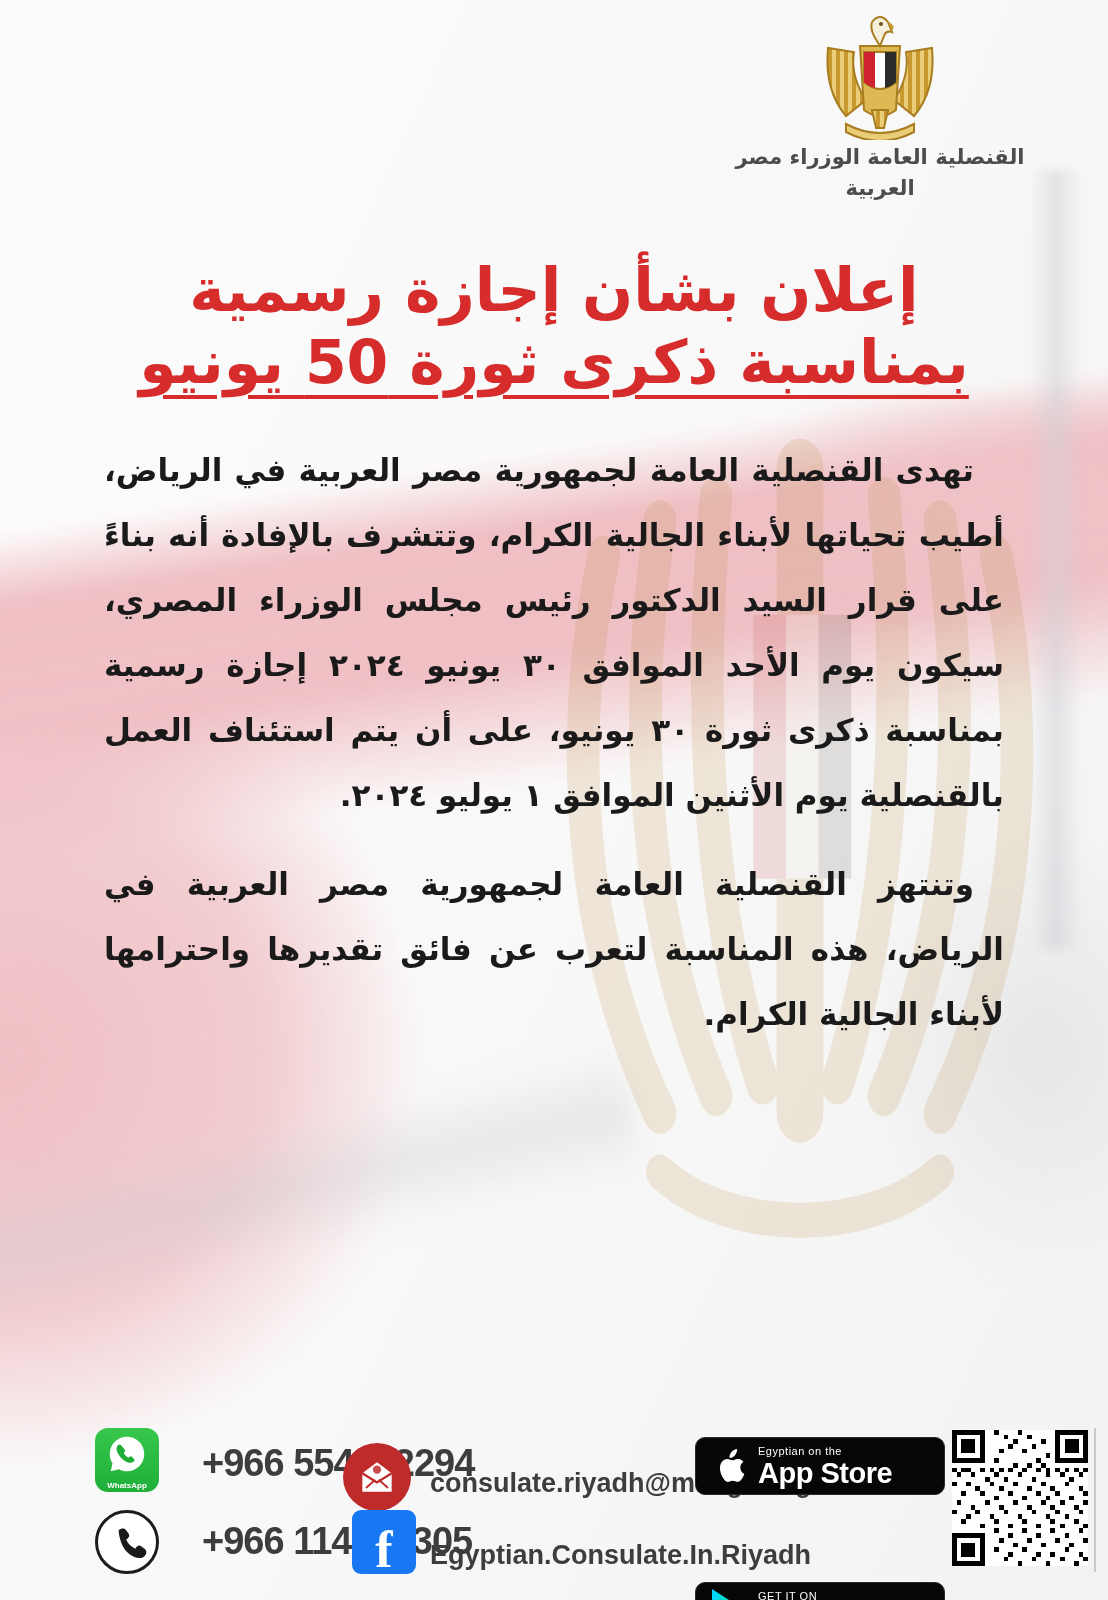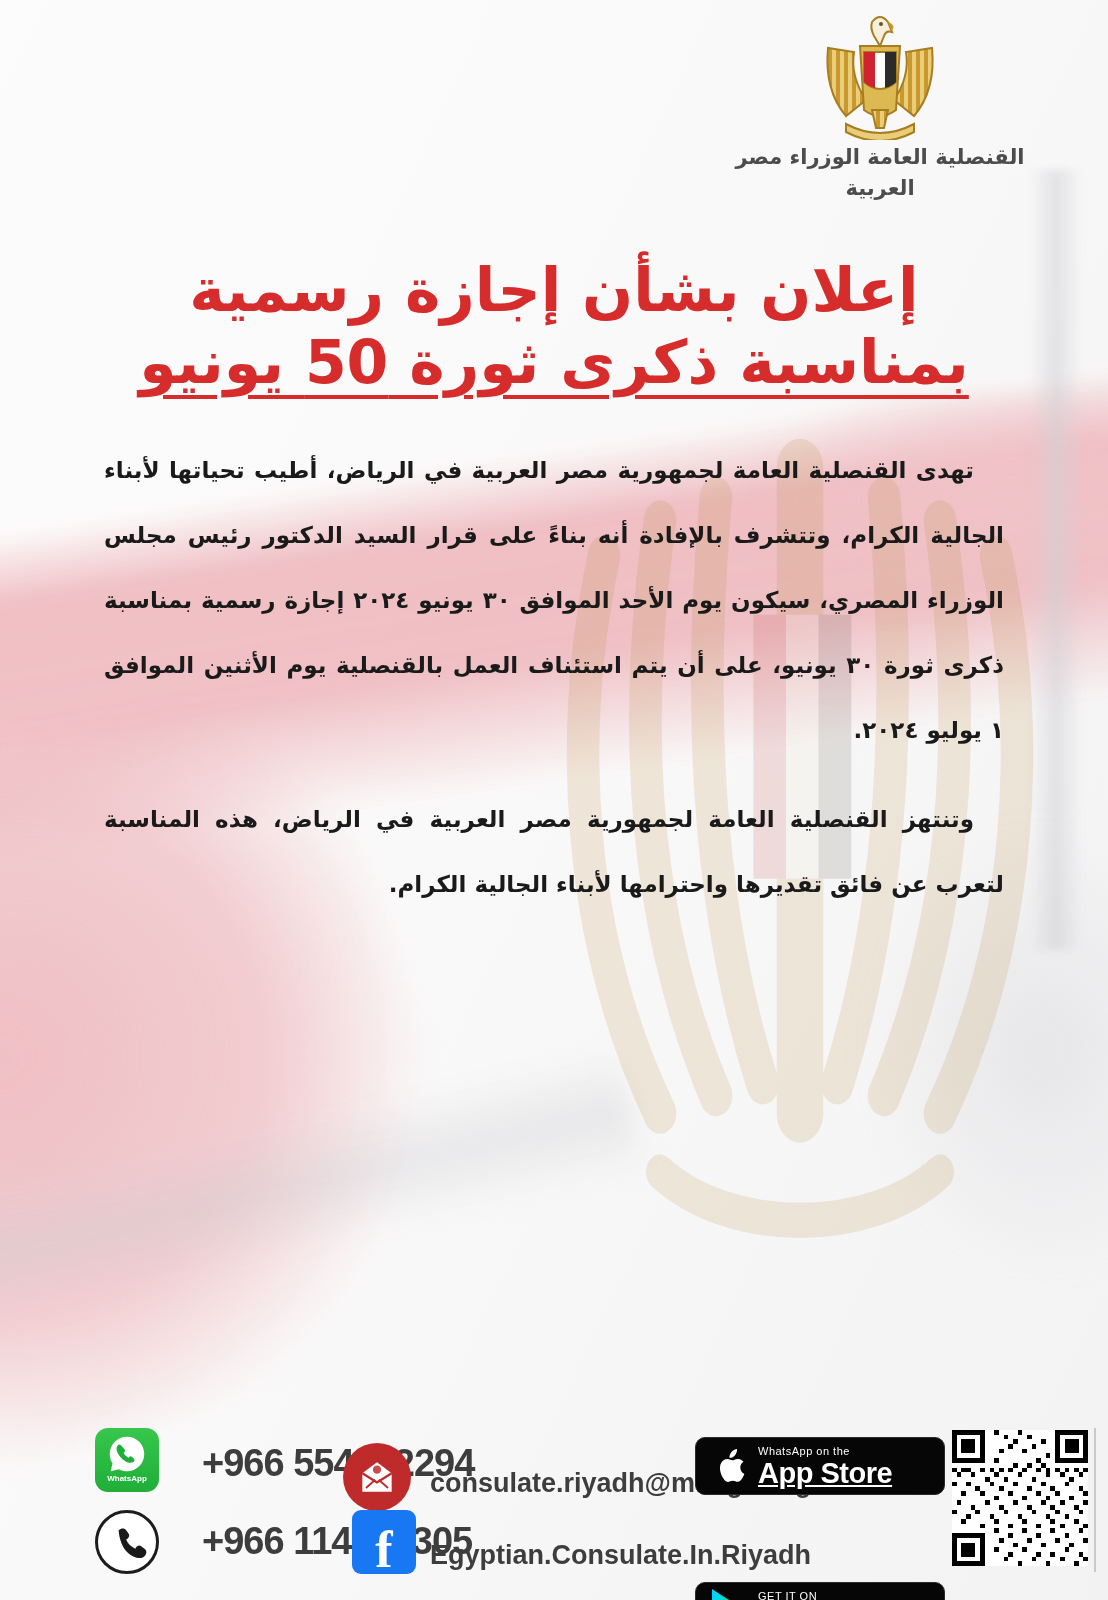--- a/index.html
+++ b/index.html
@@ -56,40 +56,40 @@
     direction:rtl; text-align:center; color:#d62c2c; font-weight:bold;
     font-size:60px; line-height:72px;
   }
   .title .u{
     text-decoration:underline; text-decoration-thickness:4px; text-underline-offset:12px;
   }
   
   .body{
     position:absolute; z-index:2; left:104px; top:438px; width:900px;
     direction:rtl; text-align:justify; font-weight:bold; color:#1a1a1a;
-    font-size:23px; line-height:65px;
+    font-size:31px; line-height:65px;
   }
   .body p{margin:0 0 24px 0; text-indent:30px;}
   
   .footer-item{position:absolute; z-index:2;}
   .contact-num{
     font-family:"Liberation Sans","DejaVu Sans",sans-serif;
     font-weight:bold; color:#3d3d3d; font-size:38px; letter-spacing:-1px;
   }
   .contact-link{
     font-family:"Liberation Sans","DejaVu Sans",sans-serif;
     font-weight:bold; color:#3d3d3d; font-size:27px;
   }
   .wa-icon{
     left:95px; top:1428px; width:64px; height:64px; border-radius:13px;
     background:linear-gradient(180deg,#37c74c 0%,#1fae38 100%);
     display:flex; flex-direction:column; align-items:center; justify-content:flex-start;
   }
   .wa-label{
-    position:absolute; bottom:9px; left:0; width:100%; text-align:center;
+    position:absolute; bottom:2px; left:0; width:100%; text-align:center;
     color:#ffffff; font-size:8px; font-weight:bold;
     font-family:"Liberation Sans",sans-serif;
   }
   .ph-icon{
     left:95px; top:1510px; width:58px; height:58px; border-radius:50%;
     border:3px solid #1c1c1c; background:#ffffff;
     display:flex; align-items:center; justify-content:center;
   }
   .mail-icon{
     left:343px; top:1443px; width:68px; height:68px; border-radius:50%;
@@ -101,21 +101,21 @@
     font-family:"Liberation Serif","DejaVu Serif",serif;
     font-weight:bold; font-size:52px; line-height:48px; overflow:hidden;
   }
   .badge{
     left:695px; width:250px; height:58px; border-radius:10px; background:#060606;
     border:1px solid #2a2a2a; color:#fff;
     display:flex; align-items:center; padding:0 0 0 16px; box-sizing:border-box;
   }
   .badge .txt{margin-left:12px; font-family:"Liberation Sans",sans-serif;}
   .badge .small{font-size:11px; line-height:13px; letter-spacing:.5px;}
-  .badge .big{font-size:29px; line-height:30px; font-weight:bold; letter-spacing:-.5px;text-decoration:underline;}
+  .badge .big{font-size:29px; line-height:30px; font-weight:bold; letter-spacing:-.5px;}
   .appstore{top:1437px;}
   .gplay{top:1582px;}
   .qr{left:952px; top:1430px; width:136px; height:136px; background:#fff;}
   .vline{left:1094px; top:1428px; width:2px; height:144px; background:#c9c9c9;}
 </style>
 </head>
 <body>
 
 <div class="page">
 
@@ -213,21 +213,21 @@
   <div class="footer-item fb-icon">
     <span>f</span>
   </div>
   <div class="footer-item contact-link" style="left:430px; top:1540px;">Egyptian.Consulate.In.Riyadh</div>
 
   <div class="footer-item badge appstore">
     <svg width="34" height="40" viewBox="0 0 36 40">
       <path fill="#ffffff" d="M24.4 8.5c1.4-1.7 2.4-4 2.1-6.5-2 .1-4.4 1.4-5.8 3.1-1.3 1.5-2.5 3.9-2.2 6.2 2.3.2 4.5-1.1 5.9-2.8zM30 21.7c0-4.1 3.3-6 3.4-6.1-1.9-2.7-4.8-3.1-5.8-3.1-2.4-.3-4.8 1.5-6 1.5-1.3 0-3.2-1.4-5.2-1.4-2.7 0-5.2 1.6-6.6 4-2.8 4.9-.7 12.2 2 16.2 1.3 2 2.9 4.2 5 4.1 2-.1 2.8-1.3 5.2-1.3s3.1 1.3 5.2 1.2c2.2 0 3.5-2 4.8-3.9 1.5-2.2 2.1-4.4 2.2-4.5-.1-.1-4.2-1.7-4.2-6.7z"></path>
     </svg>
     <div class="txt">
-      <div class="small">WhatsApp on the</div>
+      <div class="small">Egyptian on the</div>
       <div class="big">App Store</div>
     </div>
   </div>
 
   <div class="footer-item badge gplay">
     <svg width="34" height="44" viewBox="0 0 34 44">
       <defs>
         <linearGradient id="gpTop" x1="0" y1="0" x2="1" y2="0">
           <stop offset="0" stop-color="#00d2ff"></stop>
             <stop offset="1" stop-color="#00f076"></stop>

